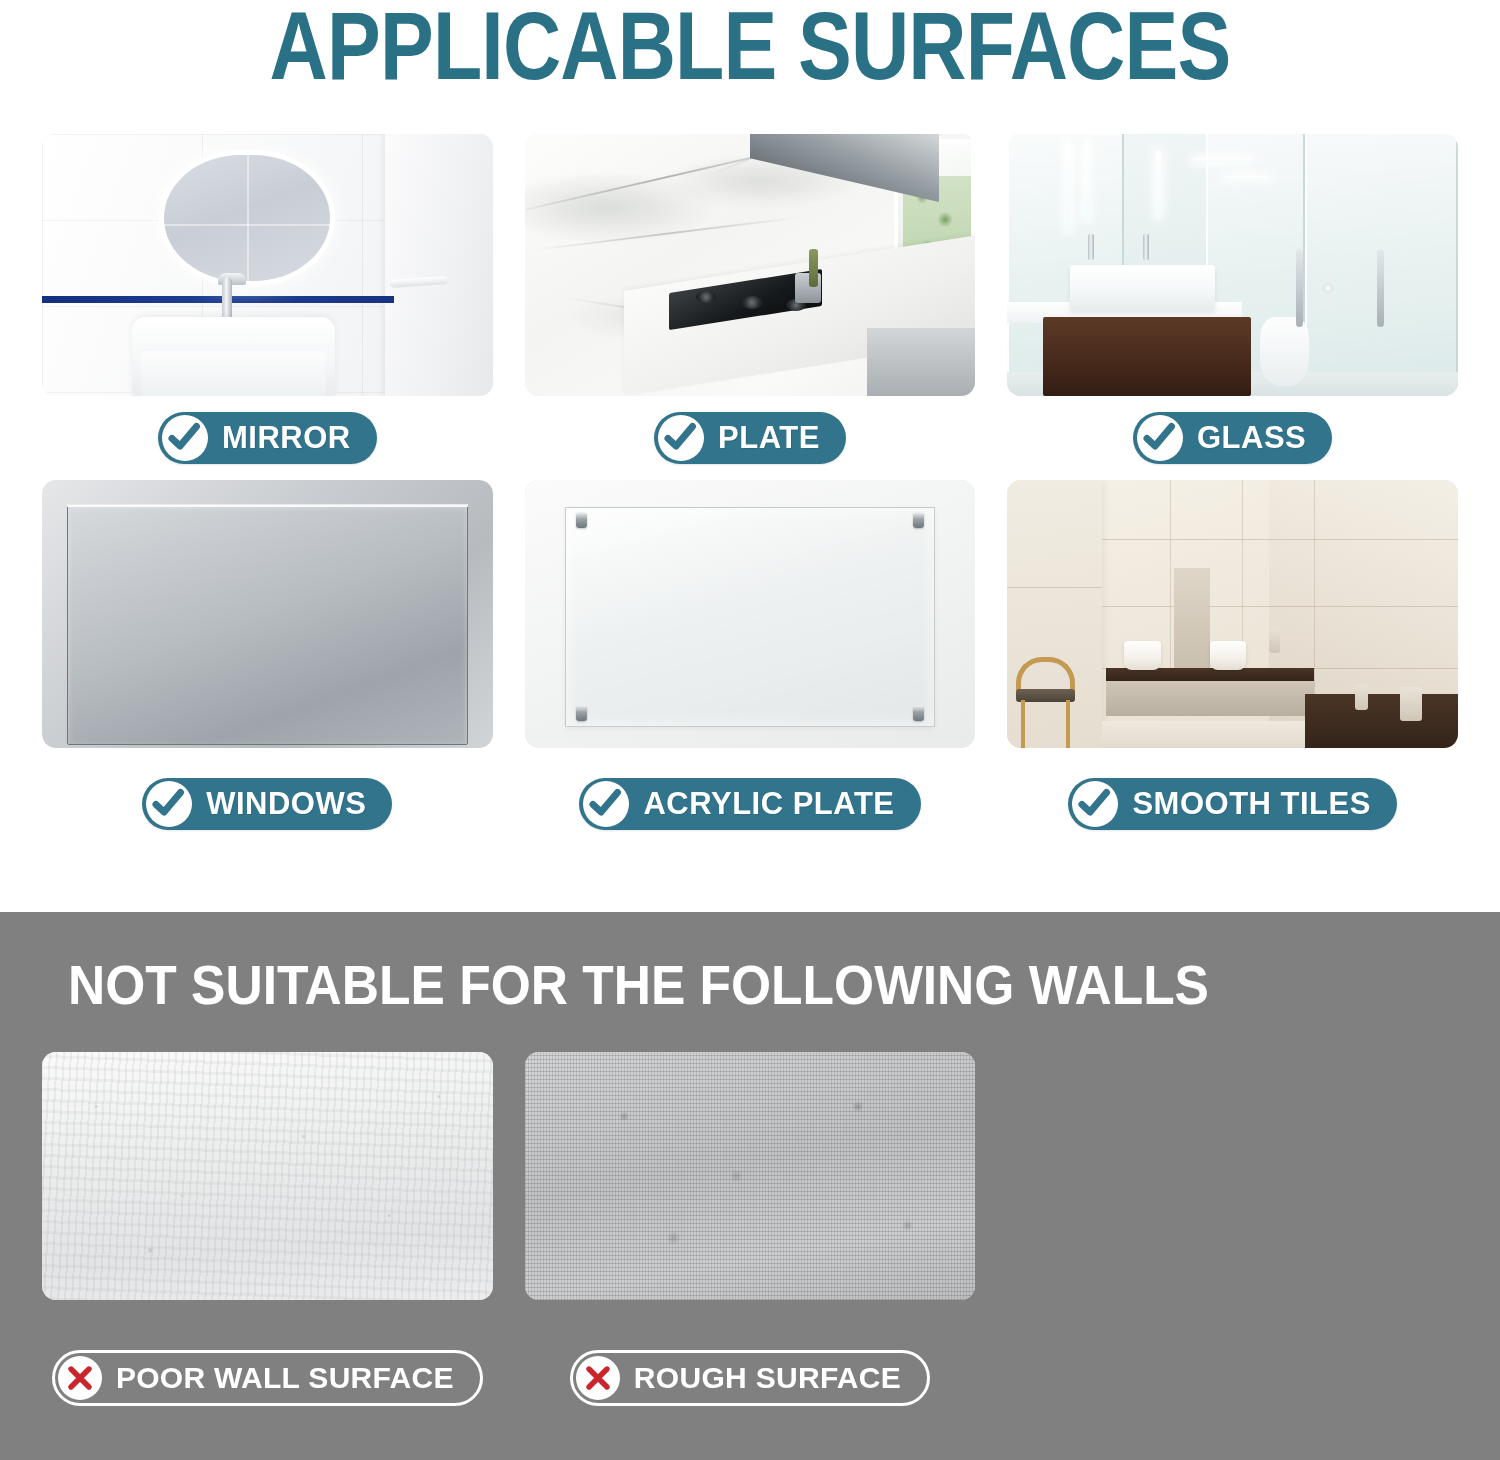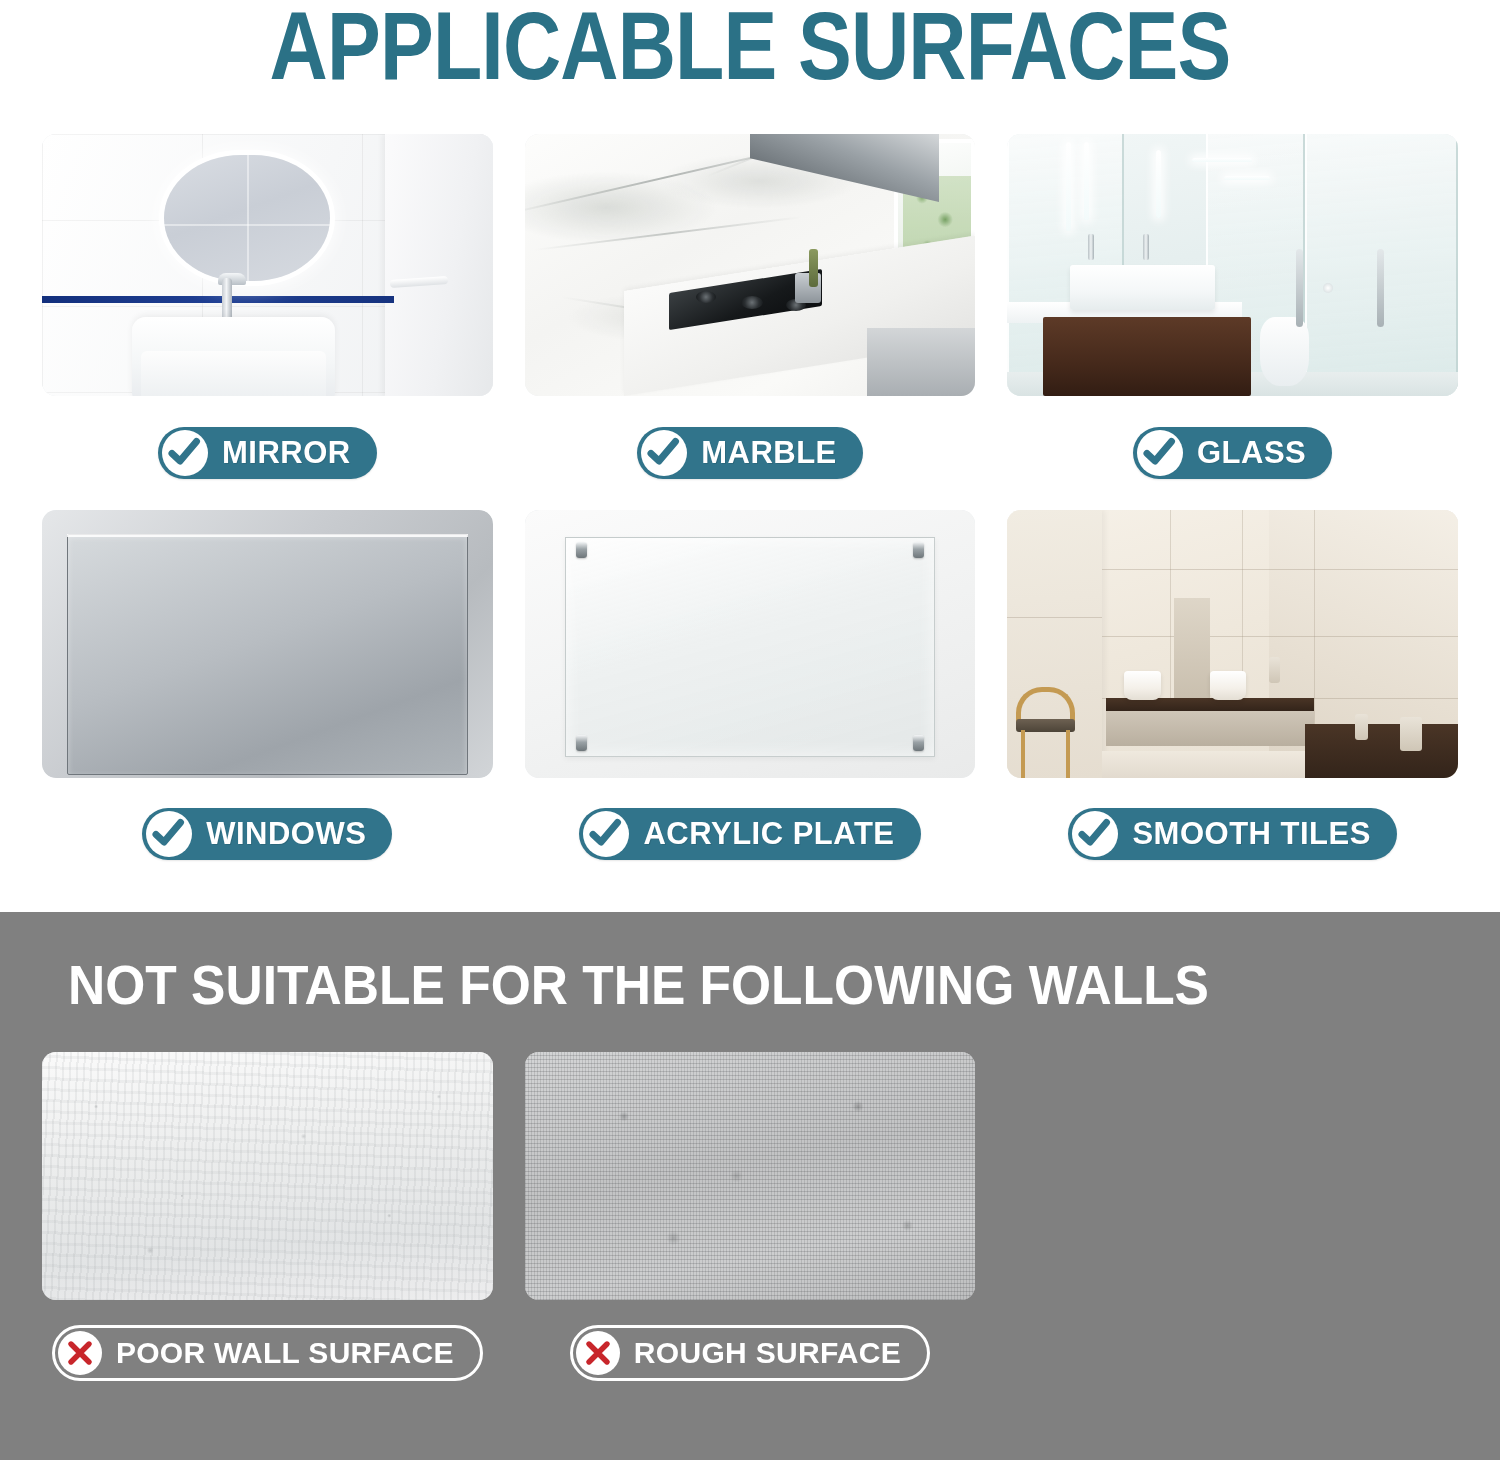--- a/index.html
+++ b/index.html
@@ -61,21 +61,21 @@
     position: relative;
     width: 100%;
     height: 262px;
     border-radius: 14px;
     overflow: hidden;
     background: #e9ecee;
   }
   .photo-r2 { height: 268px; }
 
   .badge-row {
-    height: 114px;
+    height: 84px;
     display: flex;
     align-items: center;
     justify-content: center;
   }
   .badge-row-2 { height: 112px; }
 
   
   .badge-check {
     display: inline-flex;
     align-items: center;
@@ -141,21 +141,21 @@
     width: 100%;
     height: 248px;
     border-radius: 14px;
     overflow: hidden;
     background: #cfcfcf;
   }
 
   .badge-row-x {
     height: 106px;
     display: flex;
-    align-items: center;
+    align-items: flex-end;
     justify-content: center;
   }
 
   
   .badge-x {
     display: inline-flex;
     align-items: center;
     border: 3px solid #ffffff;
     border-radius: 999px;
     height: 56px;
@@ -546,21 +546,21 @@
           <div class="abs mar-bottle"></div>
           <div class="abs mar-cab"></div>
         </div>
         <div class="badge-row">
           <div class="badge-check">
             <span class="check-circle">
               <svg viewBox="0 0 34 34" aria-hidden="true">
                 <path d="M4 17.5 L12 25 L28.5 5.5" fill="none" stroke="#31748b" stroke-width="7" stroke-linecap="round" stroke-linejoin="round"></path>
               </svg>
             </span>
-            <span class="badge-label">MARBLE</span>
+            <span class="badge-label">PLATE</span>
           </div>
         </div>
       </div>
 
       <div class="cell">
         <div class="photo">
           <div class="abs gl-bg"></div>
           <div class="abs gl-panel" style="left:0; top:0; width:26%; height:100%;"></div>
           <div class="abs gl-panel" style="left:44%; top:0; width:22%; height:100%;"></div>
           <div class="abs gl-panel" style="left:66%; top:0; width:34%; height:100%;"></div>

